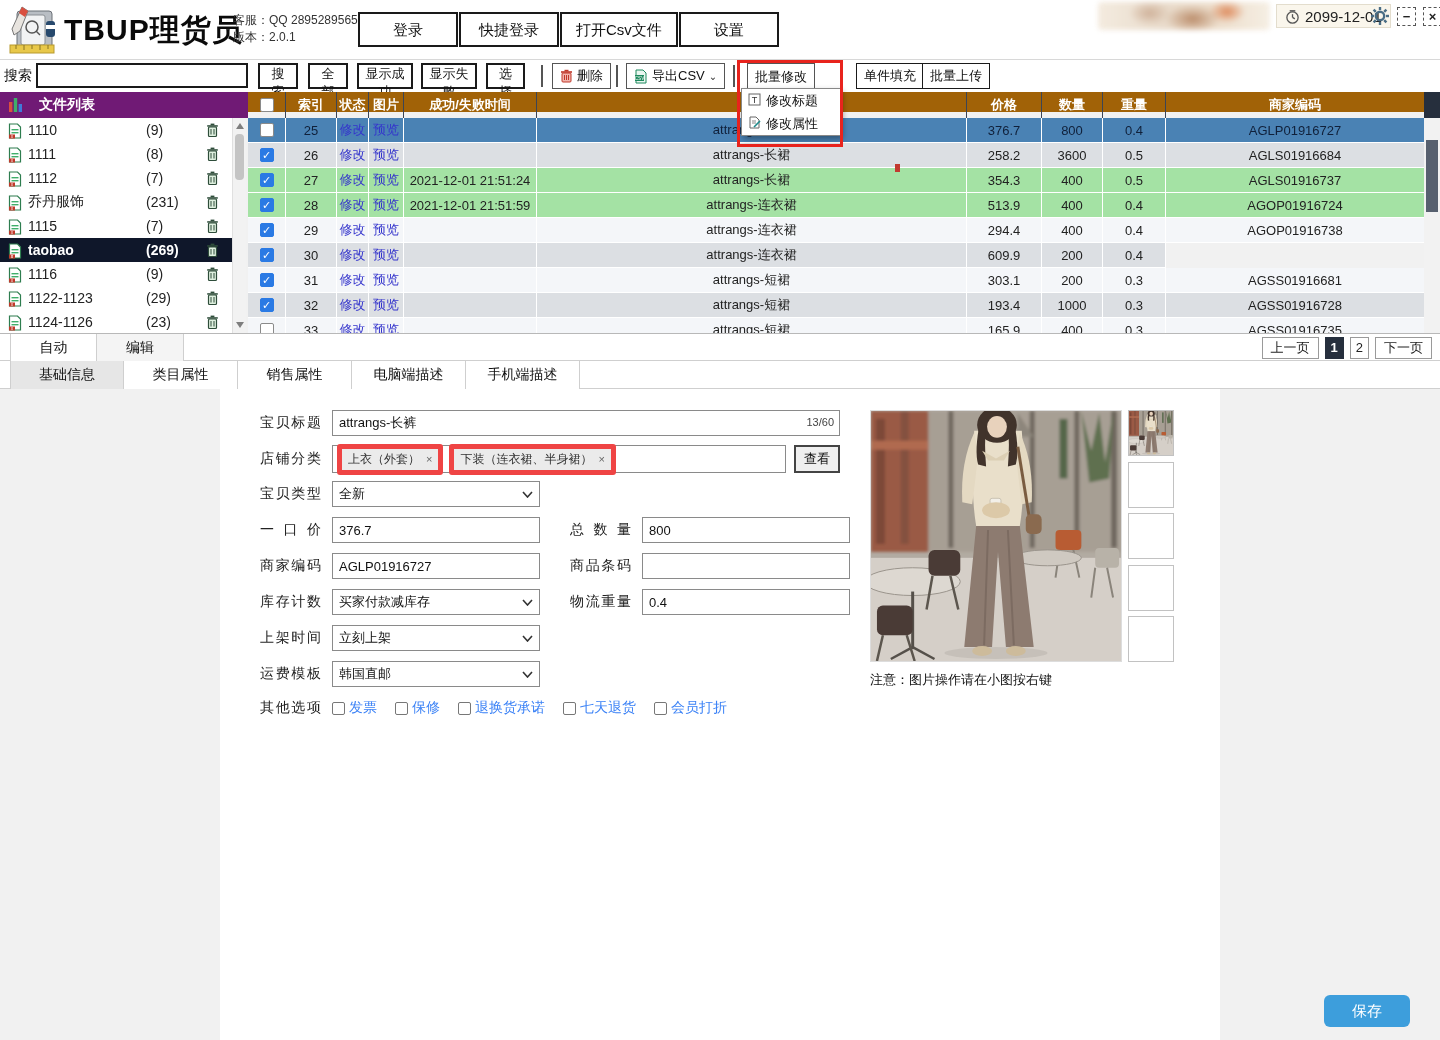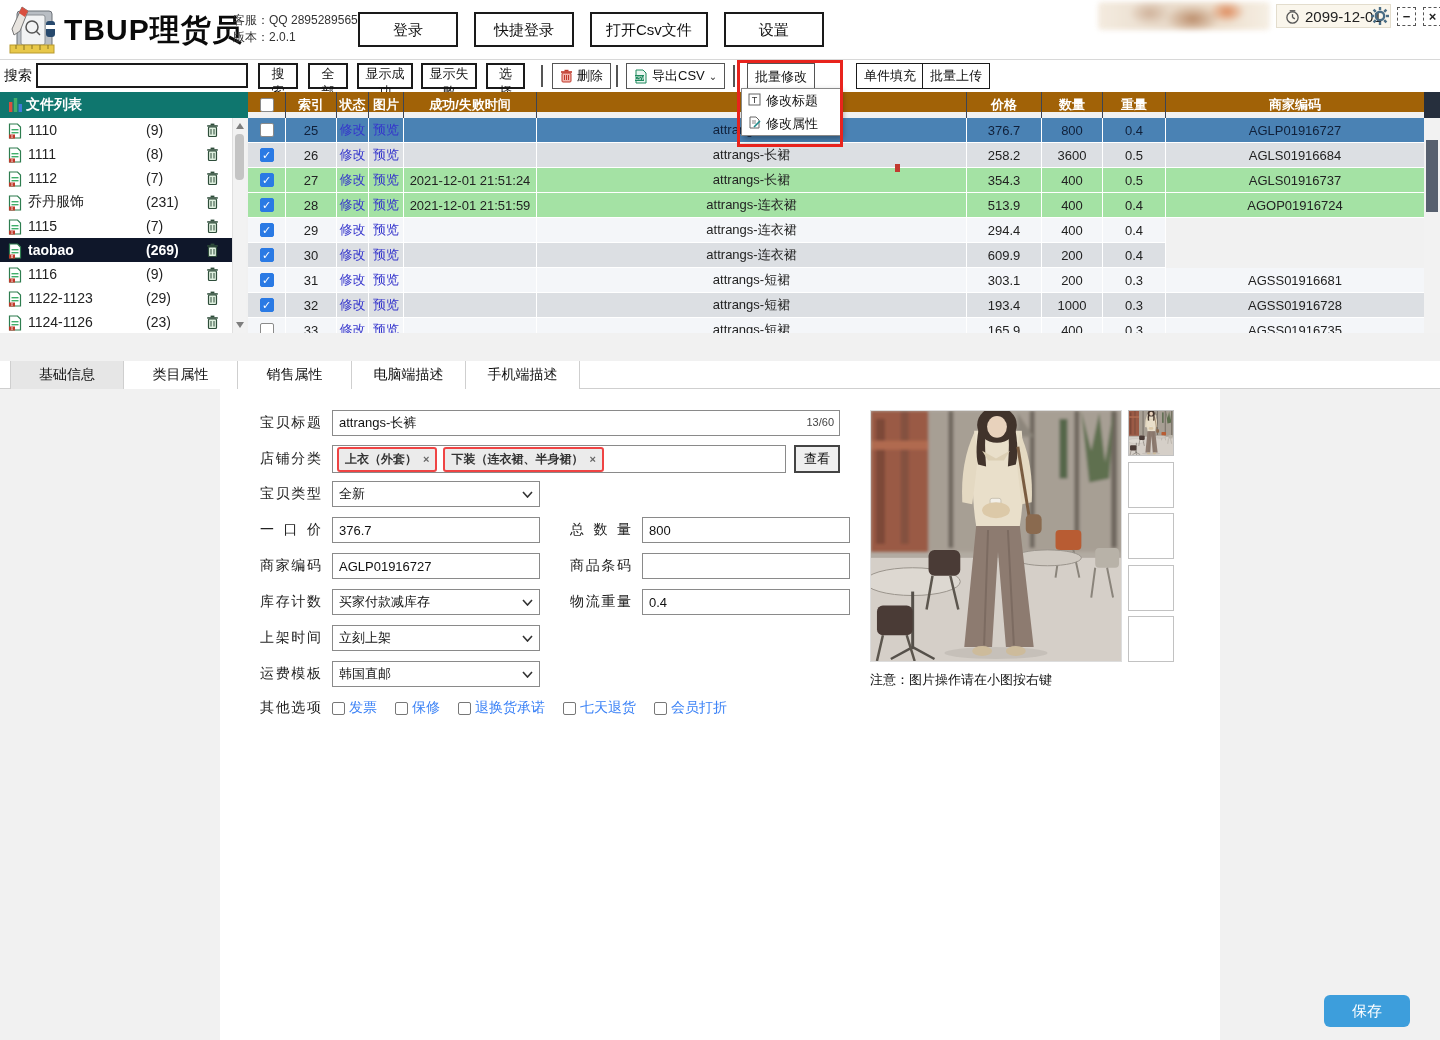--- a/index.html
+++ b/index.html
@@ -4,21 +4,21 @@
 <style>
   * { margin:0; padding:0; box-sizing:border-box; }
   html,body { width:1440px; height:1040px; font-family:"Liberation Sans","DejaVu Sans",sans-serif; background:#fff; }
   .window { position:relative; width:1440px; height:1040px; overflow:hidden; background:#f1f1f1; }
 
   
   .header { position:absolute; left:0; top:0; width:1440px; height:60px; background:#fff; border-bottom:1px solid #d8d8d8; }
   .logo { position:absolute; left:8px; top:5px; }
   .app-title { position:absolute; left:64px; top:10px; font-size:30px; font-weight:bold; color:#0a0a0a; letter-spacing:1px; }
   .support { position:absolute; left:233px; top:12px; font-size:12px; color:#333; line-height:17px; }
-  .hdr-btns { position:absolute; left:358px; top:12px; display:flex; gap:16px; }
+  .hdr-btns { position:absolute; left:358px; top:12px; display:flex; gap:1px; }
   .hdr-btn { min-width:100px; height:35px; background:#fff; border:2px solid #1a1a1a; font-size:15px; color:#111; text-align:center; line-height:31px; padding:0 14px; cursor:pointer; font-family:inherit; }
   .blur-photo { position:absolute; left:1098px; top:2px; width:172px; height:28px; border-radius:4px; opacity:.85;
     background:
       radial-gradient(30px 18px at 30% 40%, #c7a488 0%, transparent 70%),
       radial-gradient(40px 20px at 55% 60%, #b07a52 0%, transparent 70%),
       radial-gradient(26px 16px at 75% 35%, #d9763f 0%, transparent 70%),
       linear-gradient(90deg,#f2e8da, #e5d5c2 40%, #ead9c4 70%, #f4ecdf);
     filter: blur(2.5px); }
   .date-chip { position:absolute; left:1276px; top:4px; height:24px; display:flex; align-items:center; gap:5px; padding:0 8px; background:#faf6ec; border:1px solid #e3ddcd; font-size:15px; color:#222; }
   .win-icons { position:absolute; left:1370px; top:6px; display:flex; gap:7px; align-items:center; }
@@ -35,21 +35,21 @@
 
   
   .dd-menu { position:absolute; left:741px; top:88px; width:100px; background:#fff; border:1px solid #888; box-shadow:2px 3px 6px rgba(0,0,0,.35); z-index:40; }
   .dd-item { height:23px; display:flex; align-items:center; gap:5px; padding:0 6px; font-size:13px; color:#111; cursor:pointer; background:#fff; }
 
   
   .anno-rect { position:absolute; left:737px; top:60px; width:106px; height:87px; border:3px solid #e8231d; z-index:50; pointer-events:none; }
   .anno-dot { position:absolute; left:895px; top:164px; width:5px; height:8px; background:#c23a30; z-index:50; }
 
   
-  .side-hdr { position:absolute; left:0; top:92px; width:248px; height:26px; background:#0f766e; color:#fff; font-size:14px; font-weight:bold; display:flex; align-items:center; gap:3px; padding-left:8px; }
+  .side-hdr { position:absolute; left:0; top:92px; width:248px; height:26px; background:#701a75; color:#fff; font-size:14px; font-weight:bold; display:flex; align-items:center; gap:16px; padding-left:8px; }
   .side-list { position:absolute; left:0; top:118px; width:232px; height:215px; overflow:hidden; background:#fff; }
   .side-item { position:relative; height:24px; display:flex; align-items:center; font-size:14px; color:#222; cursor:pointer; }
   .side-item .fi { margin-left:8px; }
   .side-item .nm { margin-left:6px; }
   .side-item .ct { position:absolute; left:146px; }
   .side-item .tr { position:absolute; left:206px; top:3px; }
   .side-item.sel { background:#0f172a; color:#fff; font-weight:bold; }
   .side-scroll { position:absolute; left:232px; top:118px; width:14px; height:215px; background:#f2f2f2; border-left:1px solid #e0e0e0; }
   .side-scroll .up, .side-scroll .dn { position:absolute; left:3px; width:0; height:0; border-left:4px solid transparent; border-right:4px solid transparent; }
   .side-scroll .up { top:5px; border-bottom:6px solid #7e7e7e; }
@@ -89,21 +89,21 @@
 
   
   .panel { position:absolute; left:220px; top:389px; width:1000px; height:651px; background:#fff; }
   .f-row { position:absolute; display:flex; align-items:center; }
   .f-label { width:62px; font-size:14px; color:#222; letter-spacing:1px; text-align:justify; text-align-last:justify; margin-right:10px; }
   .f-input { height:26px; border:1px solid #8a8a8a; font-size:13px; color:#111; padding:0 6px; font-family:inherit; background:#fff; }
   .sel-box { height:26px; border:1px solid #8a8a8a; font-size:13px; color:#111; padding:0 6px; display:flex; align-items:center; justify-content:space-between; width:208px; background:#fff; cursor:pointer; }
   .title-wrap { position:relative; }
   .counter { position:absolute; right:6px; top:6px; font-size:11px; color:#444; }
   .tagbox { width:454px; height:28px; border:1px solid #8a8a8a; display:flex; align-items:center; gap:6px; padding:0 4px; }
-  .tag { background:#ebebeb; border:2px solid #ef4444; border-radius:3px; font-size:12px; color:#333; padding:2px 6px; display:flex; gap:6px; align-items:center;font-weight:bold; }
+  .tag { background:#ebebeb; border:5px solid #ef4444; border-radius:3px; font-size:12px; color:#333; padding:2px 6px; display:flex; gap:6px; align-items:center; }
   .tag .x { color:#666; cursor:pointer; font-size:11px; }
   .view-btn { width:46px; height:28px; margin-left:8px; border:2px solid #444; background:#efefef; font-size:13px; color:#111; cursor:pointer; font-family:inherit; }
   .opt { display:flex; align-items:center; gap:4px; margin-right:18px; font-size:14px; color:#3b82f6; }
   .opt .box { width:13px; height:13px; border:1px solid #777; background:#fff; border-radius:2px; cursor:pointer; }
 
   
   .photo-main { position:absolute; left:650px; top:21px; width:252px; height:252px; border:1px solid #ddd; overflow:hidden; cursor:pointer; }
   .thumbs { position:absolute; left:908px; top:21px; width:46px; }
   .thumb { width:46px; height:46px; border:1px solid #c2c2c2; background:#fff; margin-bottom:5.5px; overflow:hidden; cursor:pointer; }
   .img-note { position:absolute; left:650px; top:282px; font-size:13px; color:#111; }
@@ -571,20 +571,23 @@
         </div>
         <div class="cell">
           <span>294.4</span>
         </div>
         <div class="cell">
           <span>400</span>
         </div>
         <div class="cell">
           <span>0.4</span>
         </div>
+        <div class="cell" style="border-right: none;">
+          <span>AGOP01916738</span>
+        </div>
       </div>
       <div class="t-row tbl-grid alt">
         <div class="cell">
           <span class="cbx on">✓</span>
         </div>
         <div class="cell">
           <span>30</span>
         </div>
         <div class="cell">
           <span class="lnk">修改</span>
@@ -725,20 +728,32 @@
             <line x1="4" y1="7" x2="8" y2="7" stroke="#888"></line>
             <line x1="6" y1="11" x2="12" y2="5" stroke="#1d8a8a" stroke-width="1.6"></line>
           </svg></span>
         <span>修改属性</span>
       </div>
     </div>
 
   <div class="anno-rect"></div>
   <div class="anno-dot"></div>
 
+  <div class="tabs-row">
+    <div class="tab1 first" style="left:10px;">自动</div>
+    <div class="tab1" style="left:97px;background:#f4f4f4;">编辑</div>
+    <div class="pager">
+      <button class="pg-btn">上一页</button>
+      <span id="pg-nums" style="display:flex;gap:6px;">
+          <span class="pg-num cur">1</span>
+          <span class="pg-num">2</span>
+        </span>
+      <button class="pg-btn">下一页</button>
+    </div>
+  </div>
   <div class="subtabs" id="subtabs">
       <div class="subtab active first" style="left: 10px;">基础信息</div>
       <div class="subtab" style="left: 124px;">类目属性</div>
       <div class="subtab" style="left: 238px;">销售属性</div>
       <div class="subtab" style="left: 352px;">电脑端描述</div>
       <div class="subtab" style="left: 466px;">手机端描述</div>
     </div>
 
   <div class="panel">
 

